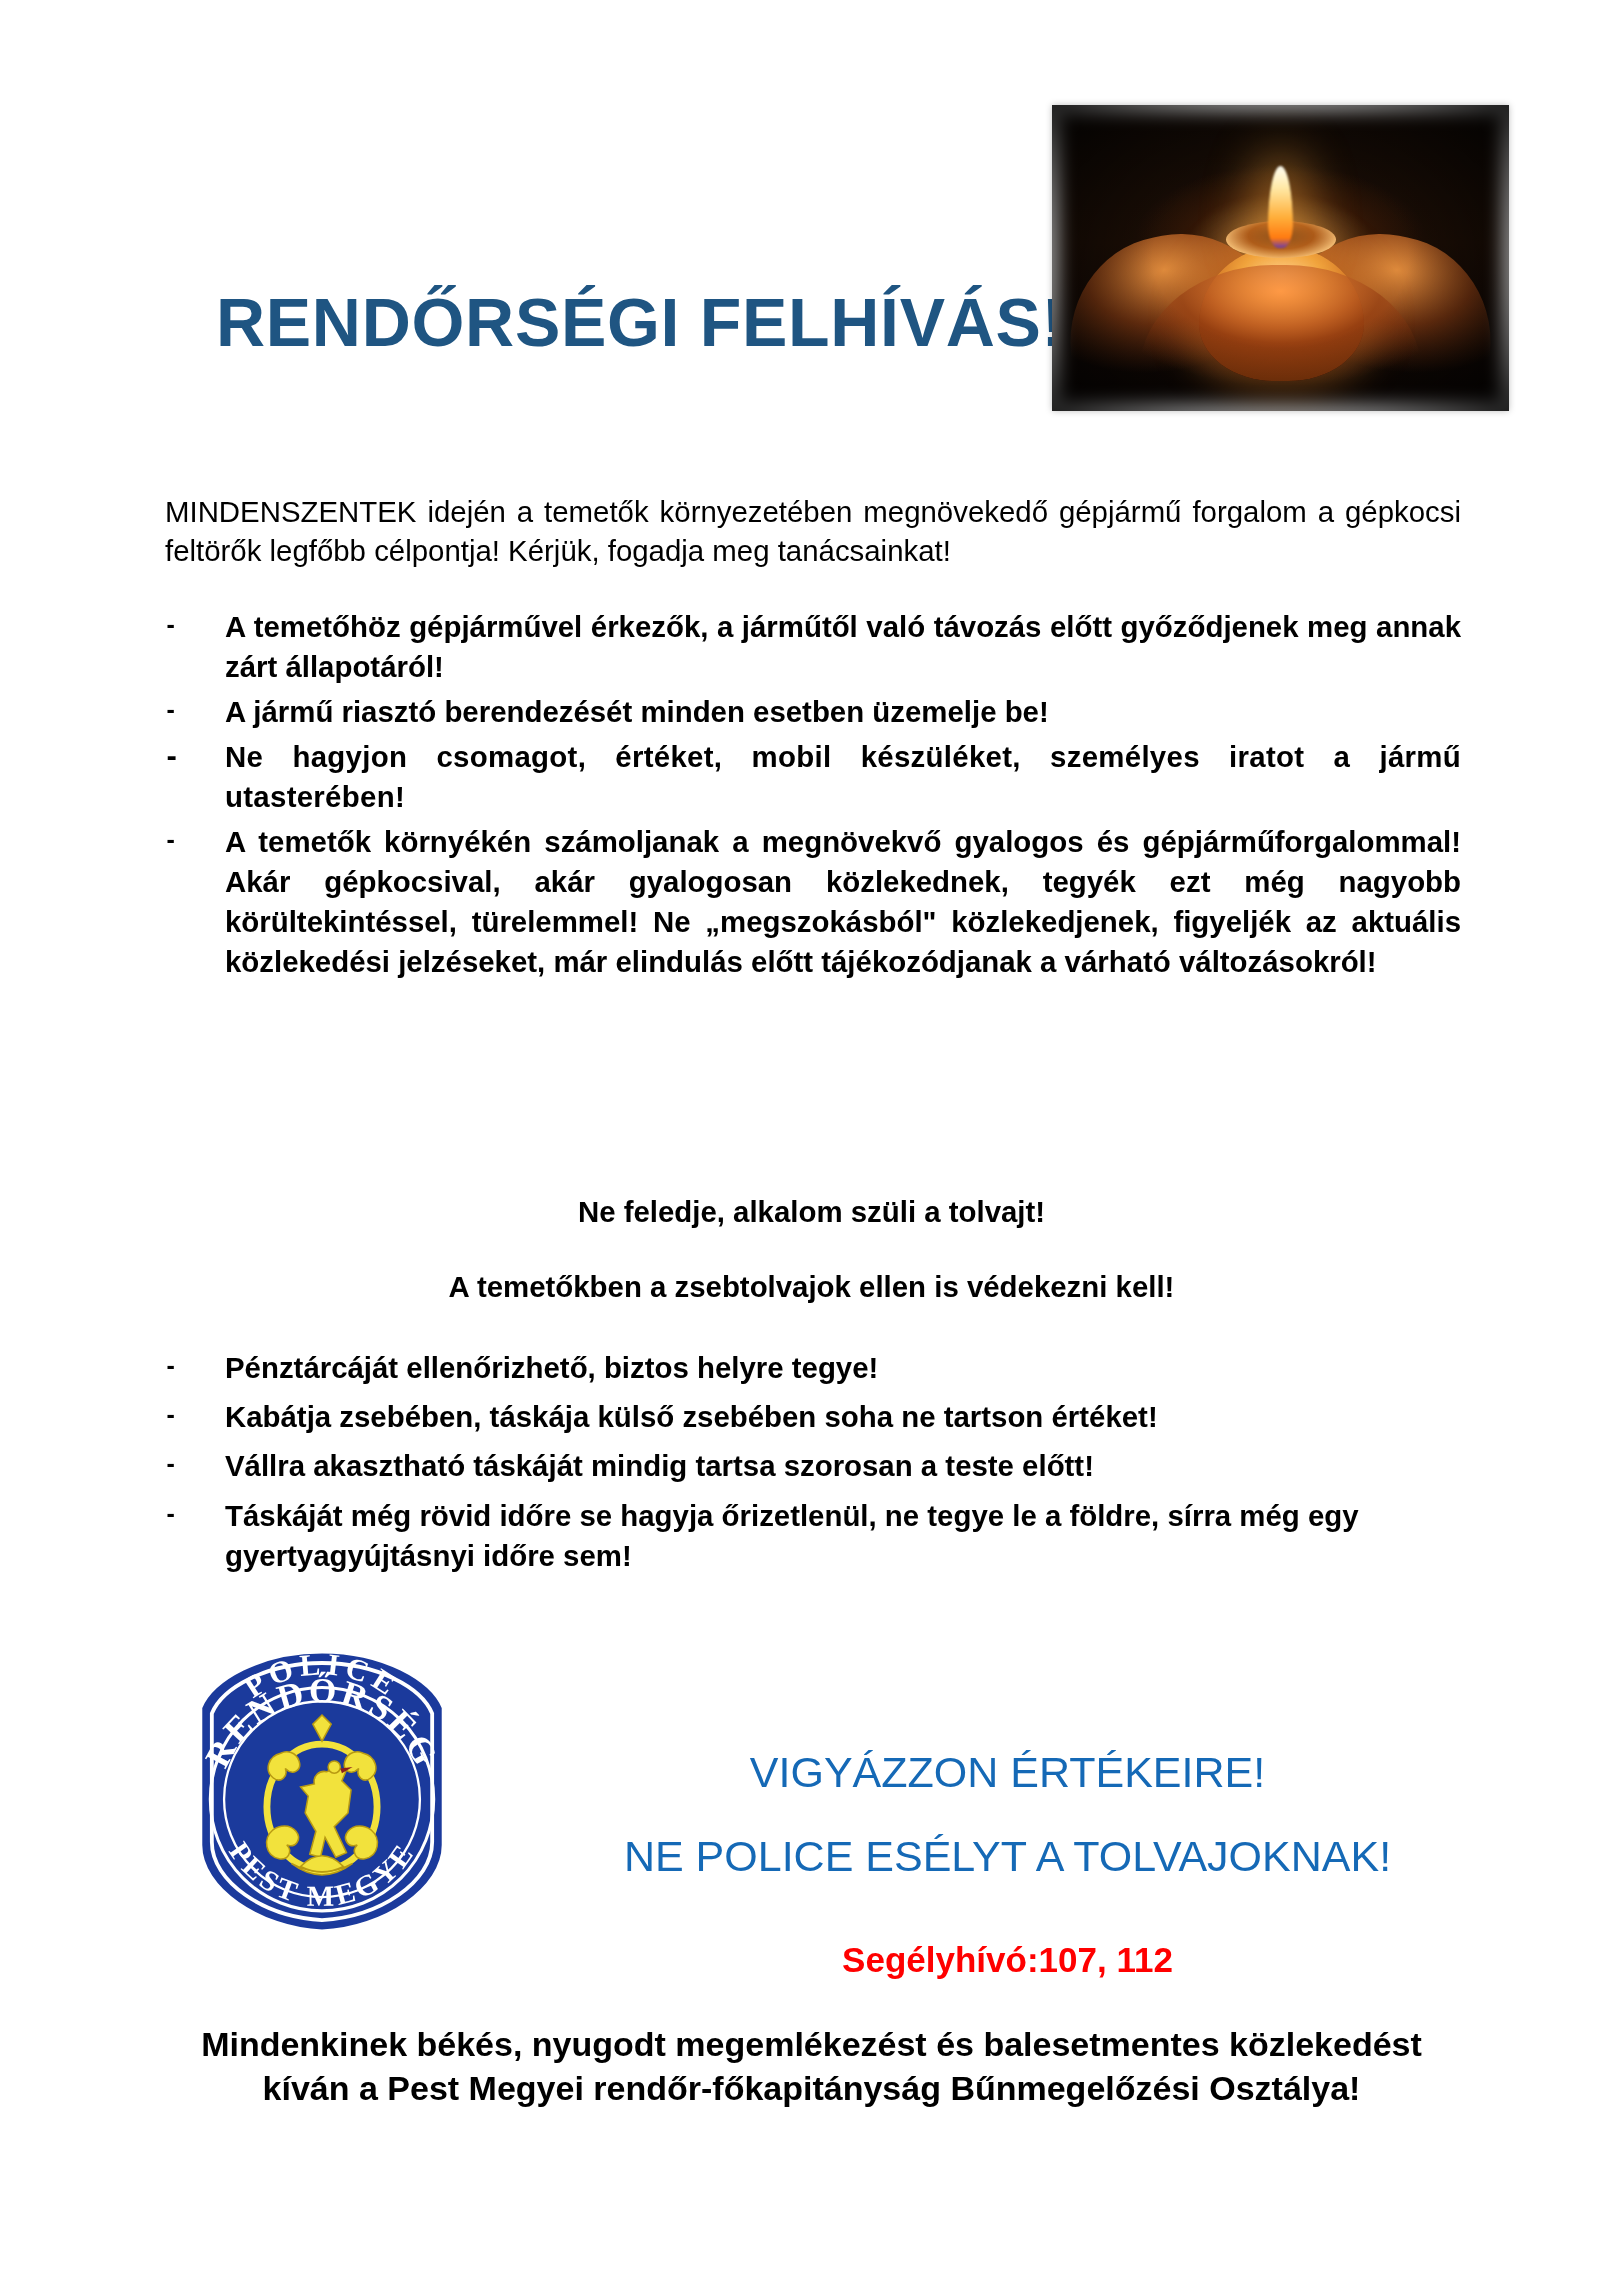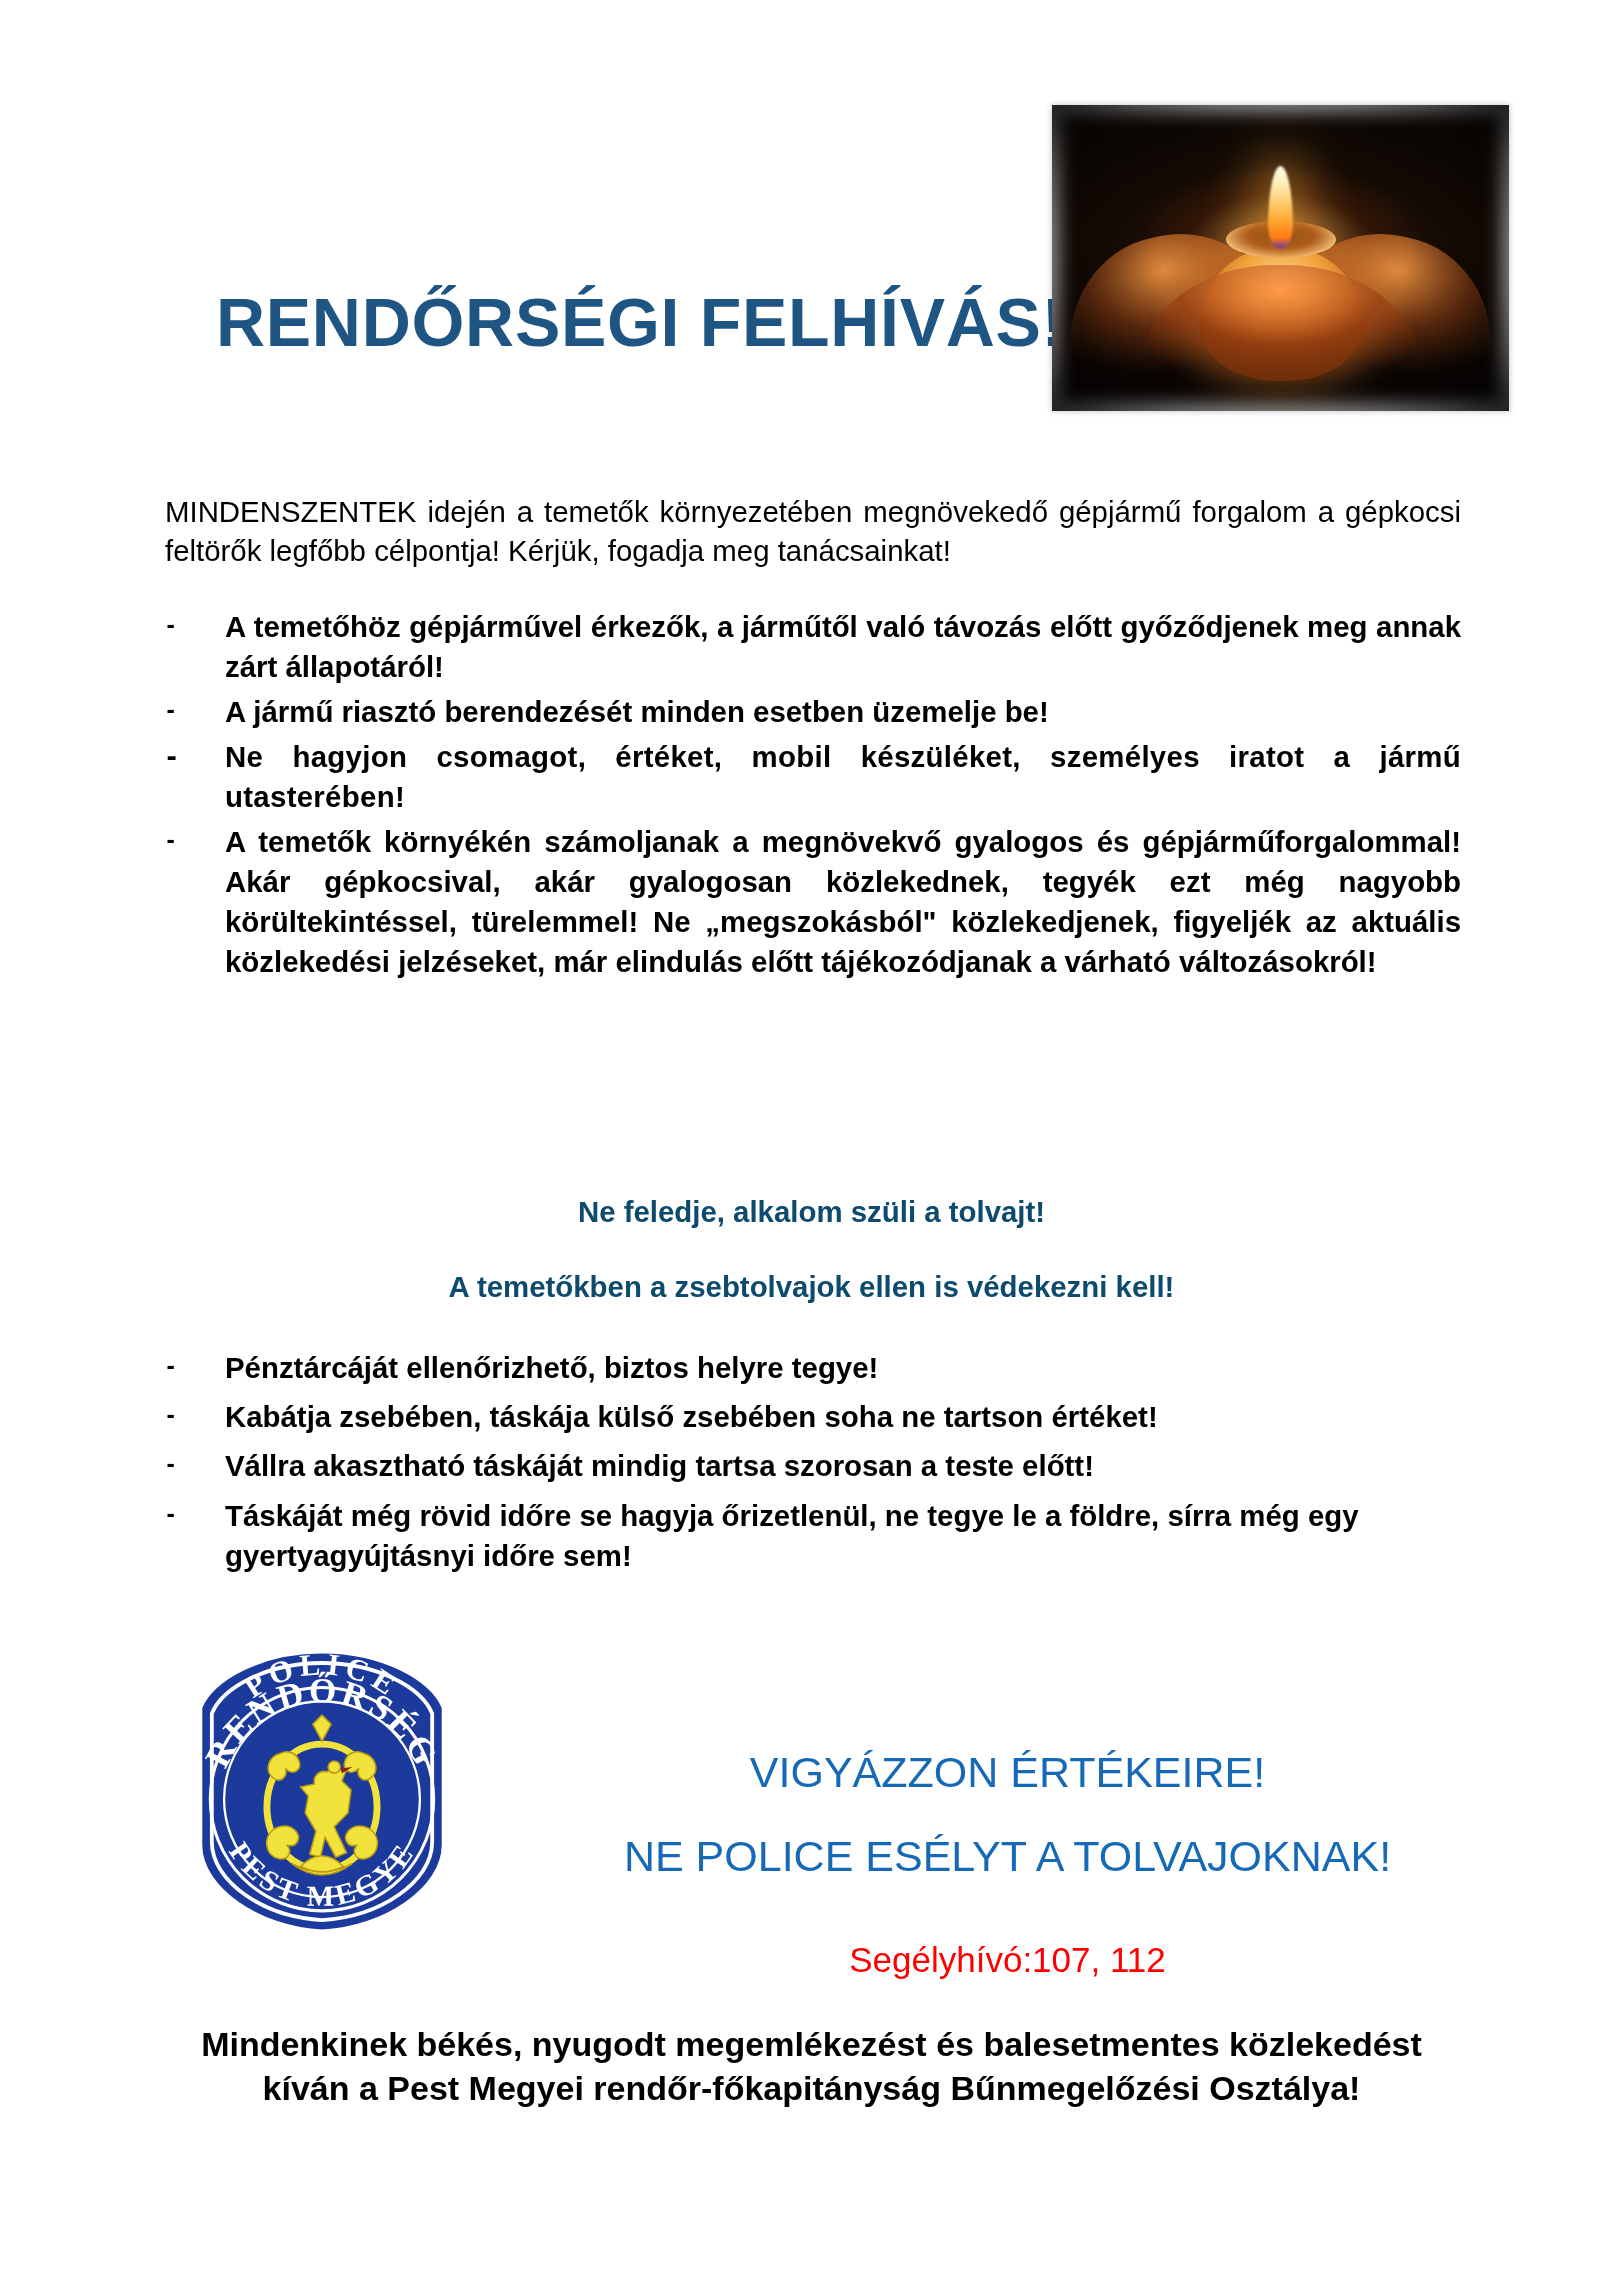--- a/index.html
+++ b/index.html
@@ -160,21 +160,21 @@
   }
 
   #list-vehicle { left: 152px; top: 607px; }
   #list-pickpocket { left: 152px; top: 1348px; width: 1315px; }
   #list-pickpocket li { text-align: left; margin-bottom: 9.2px; }
 
   .blue-line {
     position: absolute;
     width: 1623px;
     text-align: center;
-    color: #0c4a6e;
+    color: #000000;
     font-weight: bold;
     font-size: 29.4px;
     line-height: 1.2;
   }
   #blue-1 { top: 1194px; }
   #blue-2 { top: 1269px; }
 
   
   .badge {
     position: absolute;
@@ -197,21 +197,21 @@
   }
   #foot-1 { top: 1748px; font-size: 43px; }
   #foot-2 { top: 1832px; font-size: 43px; }
   #foot-phone {
     position: absolute;
     left: 497px;
     top: 1940px;
     width: 1021px;
     text-align: center;
     color: #ff0000;
-    font-weight: normal;
+    font-weight: bold;
     font-size: 35px;
   }
 
   .closing {
     position: absolute;
     left: 190px;
     top: 2022px;
     width: 1243px;
     text-align: center;
     font-size: 34px;

